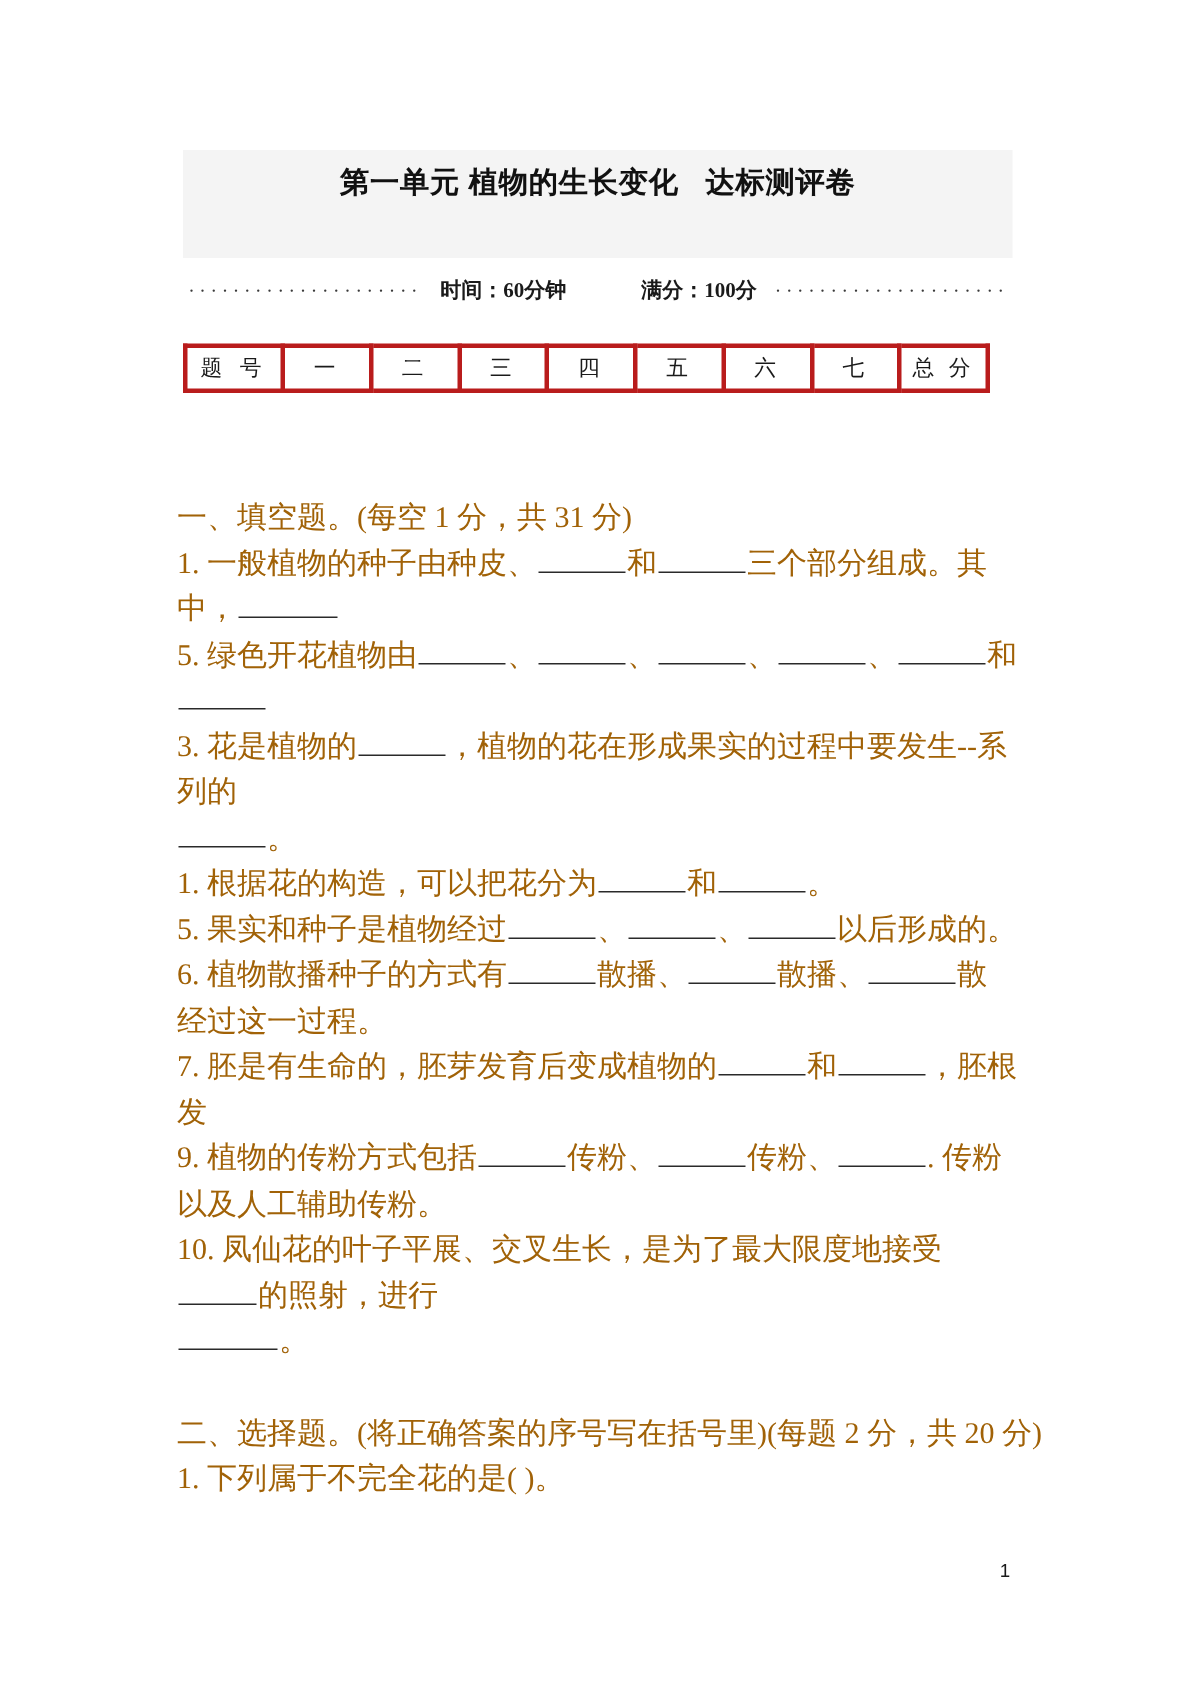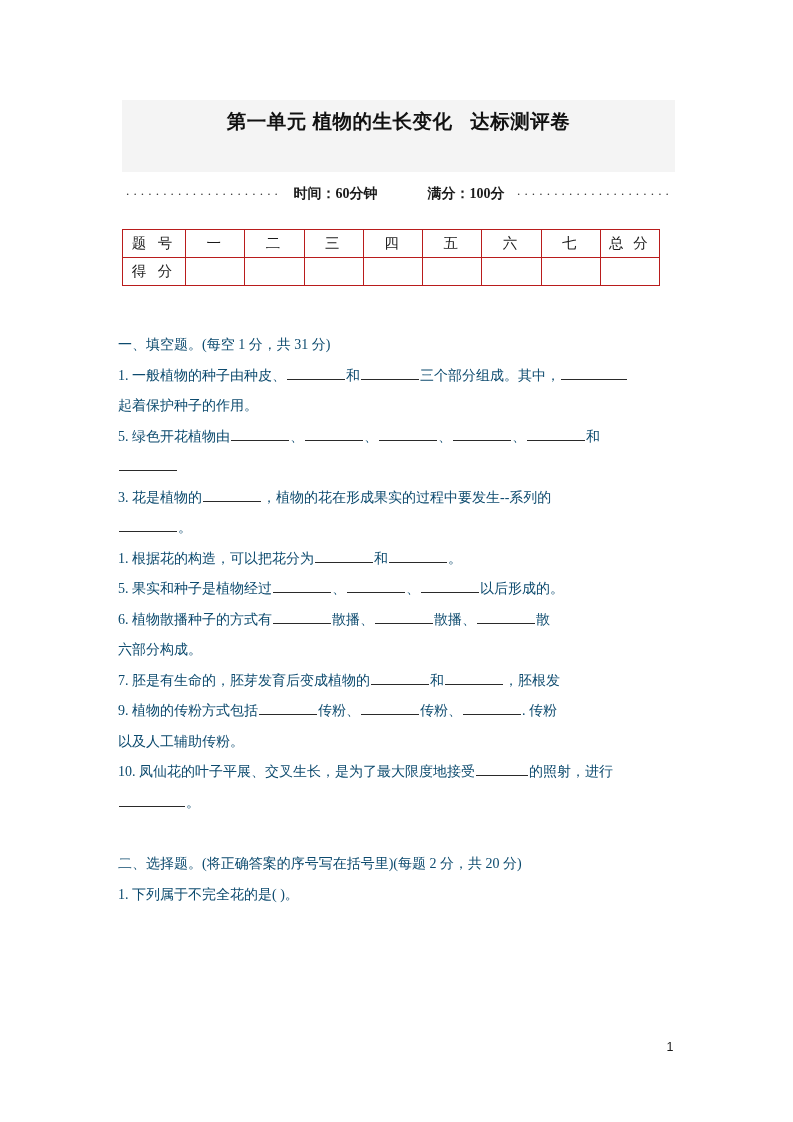--- a/index.html
+++ b/index.html
@@ -80,43 +80,43 @@
   
   .score-table {
     position: absolute;
     left: 122px;
     top: 229px;
     border-collapse: collapse;
     width: 538px;
     table-layout: fixed;
   }
   .score-table td {
-    border: 1px solid #b91c1c;
+    border: 3px solid #b91c1c;
     height: 27px;
     text-align: center;
     vertical-align: middle;
     font-size: 14.5px;
     letter-spacing: 3px;
     padding: 0;
     color: #1a1a1a;
   }
   .score-table td.label-cell {
     width: 62px;
     letter-spacing: 4px;
   }
 
   
   .content {
     position: absolute;
     left: 118px;
     top: 330px;
     width: 562px;
-    font-size: 14px;
+    font-size: 20px;
     line-height: 30.5px;
-    color: #0c4a6e;
+    color: #a16207;
   }
   .sec-head {
     margin: 0;
     white-space: nowrap;
   }
   .q {
     margin: 0;
     text-indent: 0;
   }
   .q .cont {
@@ -168,41 +168,29 @@
         <td class="label-cell">题 号</td>
         <td>一</td>
         <td>二</td>
         <td>三</td>
         <td>四</td>
         <td>五</td>
         <td>六</td>
         <td>七</td>
         <td>总 分</td>
       </tr>
-      <tr>
-        <td class="label-cell">得 分</td>
-        <td></td>
-        <td></td>
-        <td></td>
-        <td></td>
-        <td></td>
-        <td></td>
-        <td></td>
-        <td></td>
-      </tr>
     </tbody>
   </table>
 
   <div class="content">
 
     <p class="sec-head">一、填空题。(每空 1 分，共 31 分)</p>
 
     <p class="q">
       <span>1. 一般植物的种子由种皮、</span><span class="blank b-md"></span><span>和</span><span class="blank b-md"></span><span>三个部分组成。其中，</span><span class="blank b-lg"></span>
-      <span class="cont">起着保护种子的作用。</span>
     </p>
 
     <p class="q">
       <span>5. 绿色开花植物由</span><span class="blank b-md"></span><span>、</span><span class="blank b-md"></span><span>、</span><span class="blank b-md"></span><span>、</span><span class="blank b-md"></span><span>、</span><span class="blank b-md"></span><span>和</span>
       <span class="cont"><span class="blank b-md"></span></span>
     </p>
 
     <p class="q">
       <span>3. 花是植物的</span><span class="blank b-md"></span><span>，植物的花在形成果实的过程中要发生--系列的</span>
       <span class="cont"><span class="blank b-md"></span><span>。</span></span>
@@ -211,21 +199,21 @@
     <p class="q">
       <span>1. 根据花的构造，可以把花分为</span><span class="blank b-md"></span><span>和</span><span class="blank b-md"></span><span>。</span>
     </p>
 
     <p class="q">
       <span>5. 果实和种子是植物经过</span><span class="blank b-md"></span><span>、</span><span class="blank b-md"></span><span>、</span><span class="blank b-md"></span><span>以后形成的。</span>
     </p>
 
     <p class="q">
       <span>6. 植物散播种子的方式有</span><span class="blank b-md"></span><span>散播、</span><span class="blank b-md"></span><span>散播、</span><span class="blank b-md"></span><span>散</span>
-      <span class="cont">六部分构成。</span>
+      <span class="cont">经过这一过程。</span>
     </p>
 
     <p class="q">
       <span>7. 胚是有生命的，胚芽发育后变成植物的</span><span class="blank b-md"></span><span>和</span><span class="blank b-md"></span><span>，胚根发</span>
     </p>
 
 
     <p class="q">
       <span>9. 植物的传粉方式包括</span><span class="blank b-md"></span><span>传粉、</span><span class="blank b-md"></span><span>传粉、</span><span class="blank b-md"></span><span>. 传粉</span>
       <span class="cont">以及人工辅助传粉。</span>

